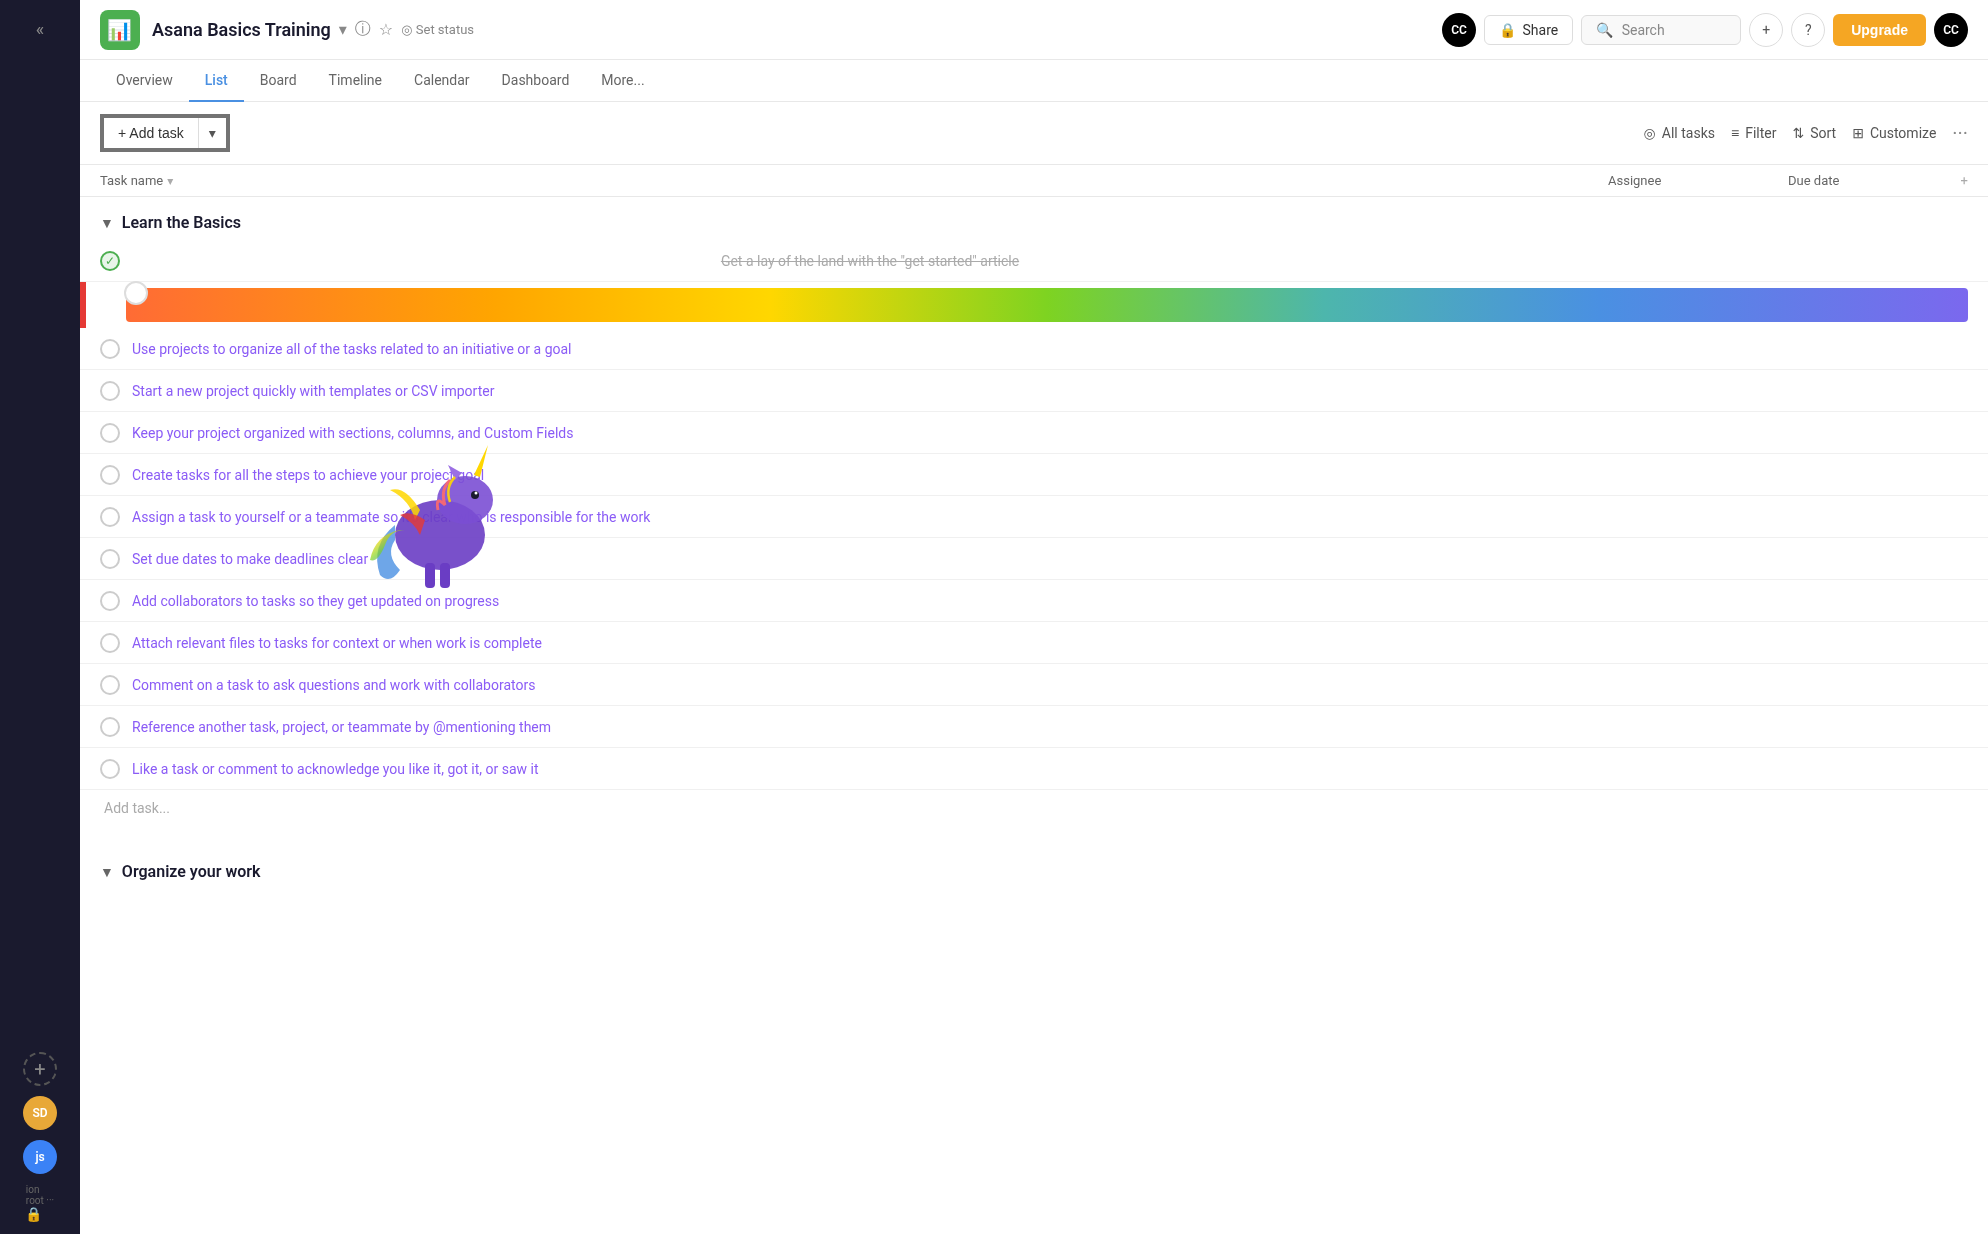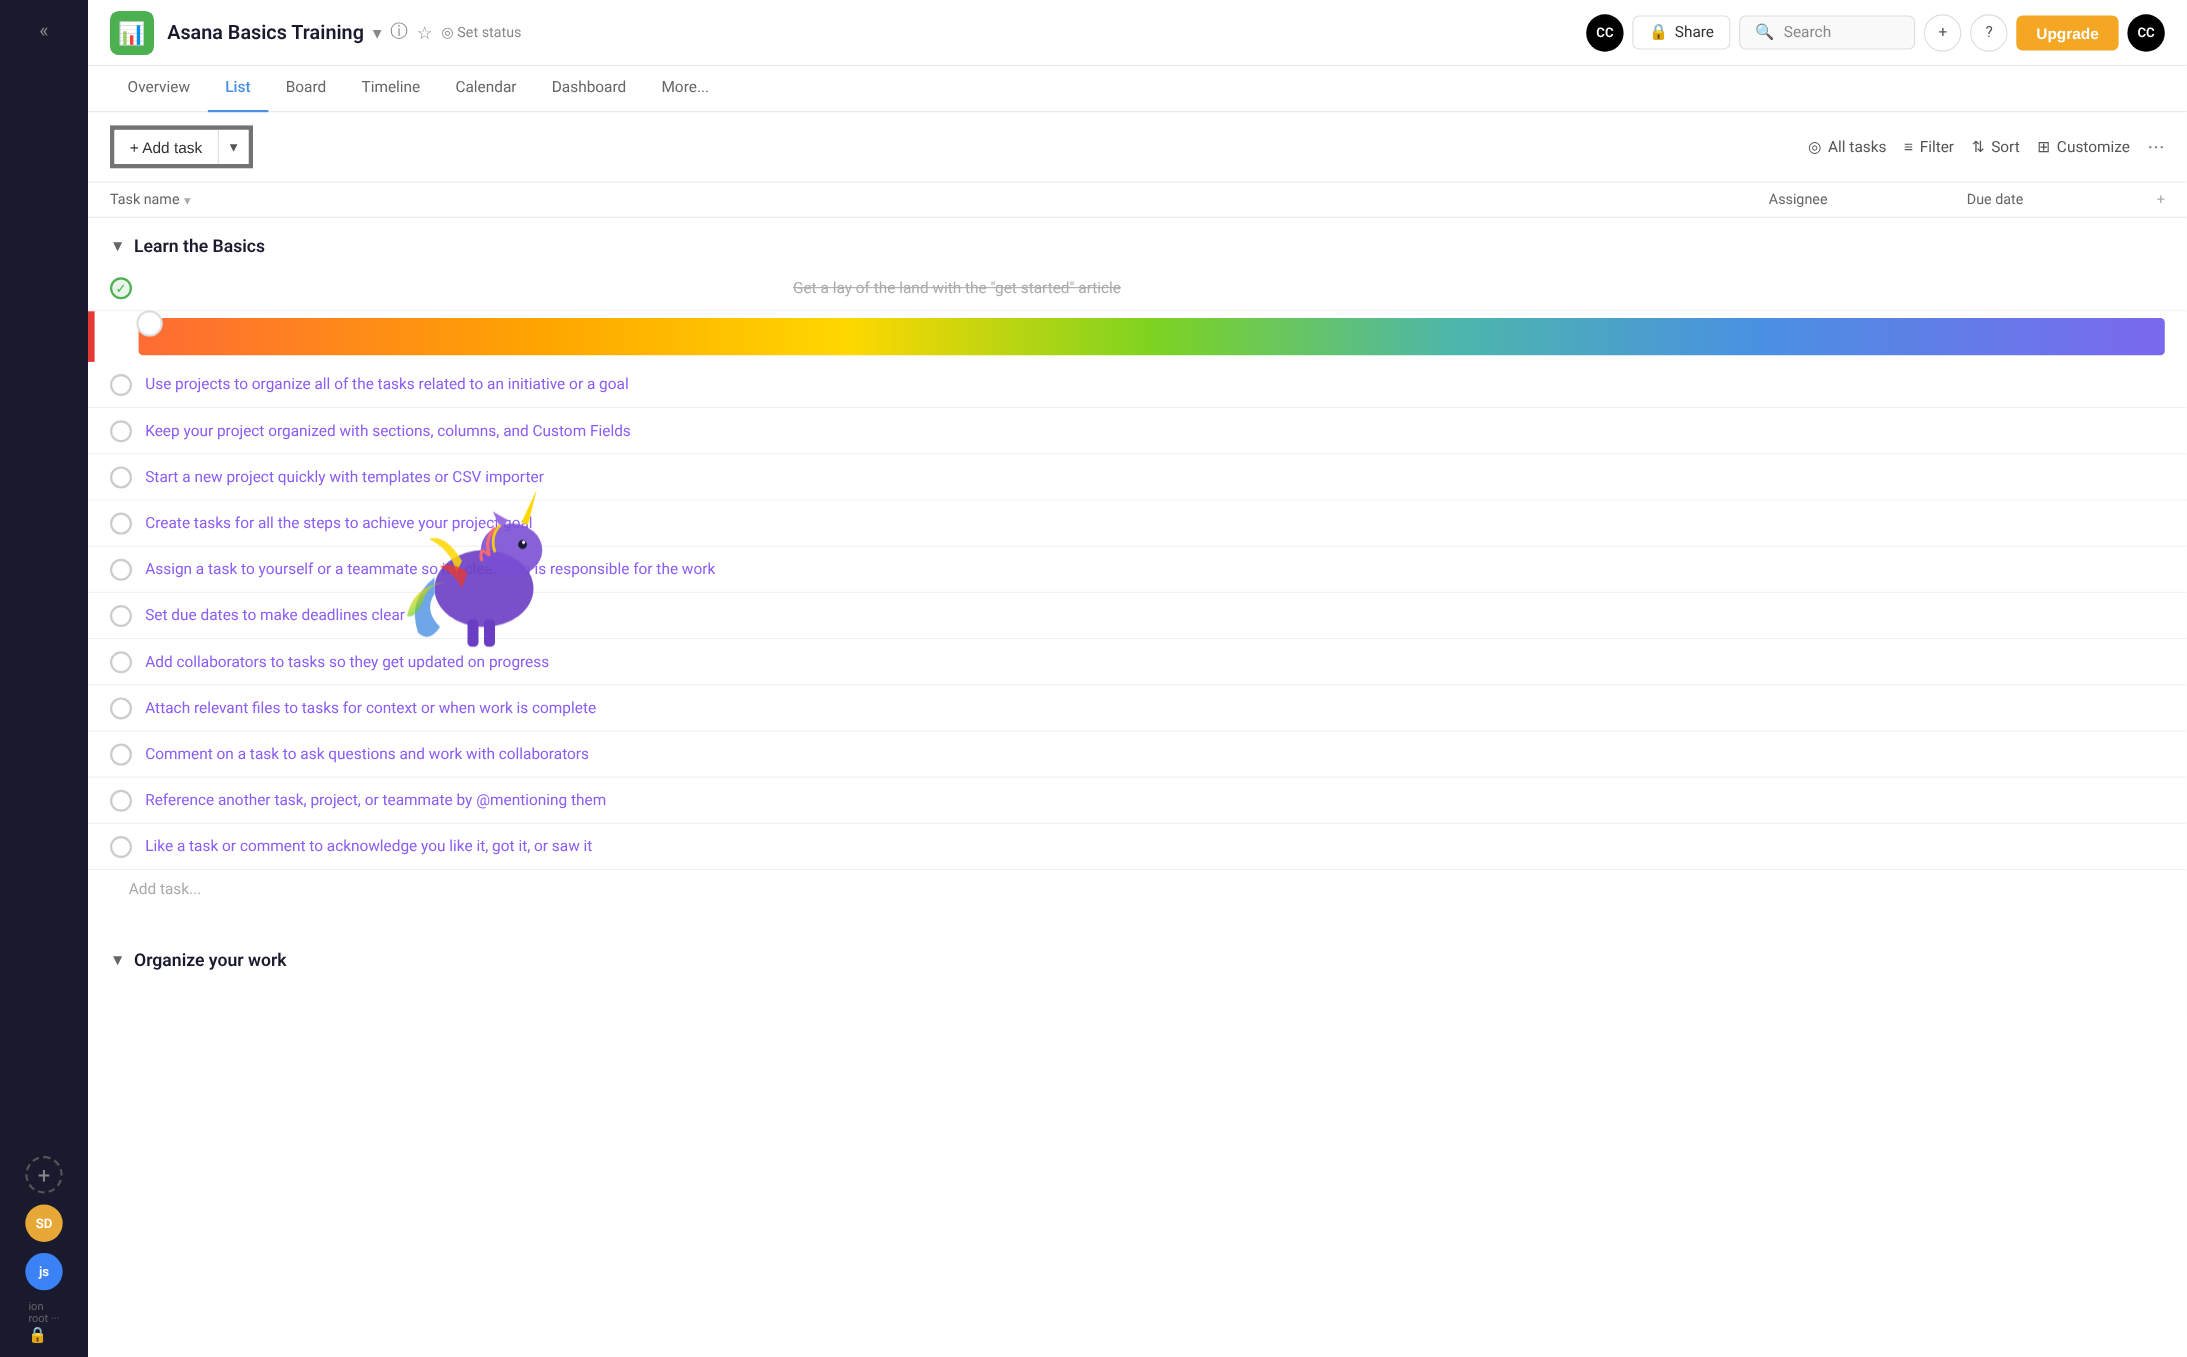--- a/index.html
+++ b/index.html
@@ -399,21 +399,21 @@
       background: white;
       border-radius: 50%;
       border: 2px solid #ddd;
       display: flex;
       align-items: center;
       justify-content: center;
     }
 
     
     .add-task-link {
-      padding: 10px 37px;
+      padding: 10px 24px;
       color: #aaa;
       font-size: 14px;
       cursor: pointer;
     }
   </style>
 </head>
 <body>
 
 <div class="sidebar">
   <div class="sidebar-top">
@@ -534,28 +534,28 @@
 
       <div class="task-row">
         <div class="task-check"></div>
         <div class="task-text">Use projects to organize all of the tasks related to an initiative or a goal</div>
         <div class="task-assignee-col"></div>
         <div class="task-due-col"></div>
       </div>
 
       <div class="task-row">
         <div class="task-check"></div>
+        <div class="task-text">Start a new project quickly with templates or CSV importer</div>
+        <div class="task-assignee-col"></div>
+        <div class="task-due-col"></div>
+      </div>
+
+      <div class="task-row">
+        <div class="task-check"></div>
         <div class="task-text">Keep your project organized with sections, columns, and Custom Fields</div>
-        <div class="task-assignee-col"></div>
-        <div class="task-due-col"></div>
-      </div>
-
-      <div class="task-row">
-        <div class="task-check"></div>
-        <div class="task-text">Start a new project quickly with templates or CSV importer</div>
         <div class="task-assignee-col"></div>
         <div class="task-due-col"></div>
       </div>
 
       <div class="task-row" style="position:relative;">
 
         <div class="task-check"></div>
         <div class="task-text">Create tasks for all the steps to achieve your project goal</div>
         <div class="task-assignee-col"></div>
         <div class="task-due-col"></div>

